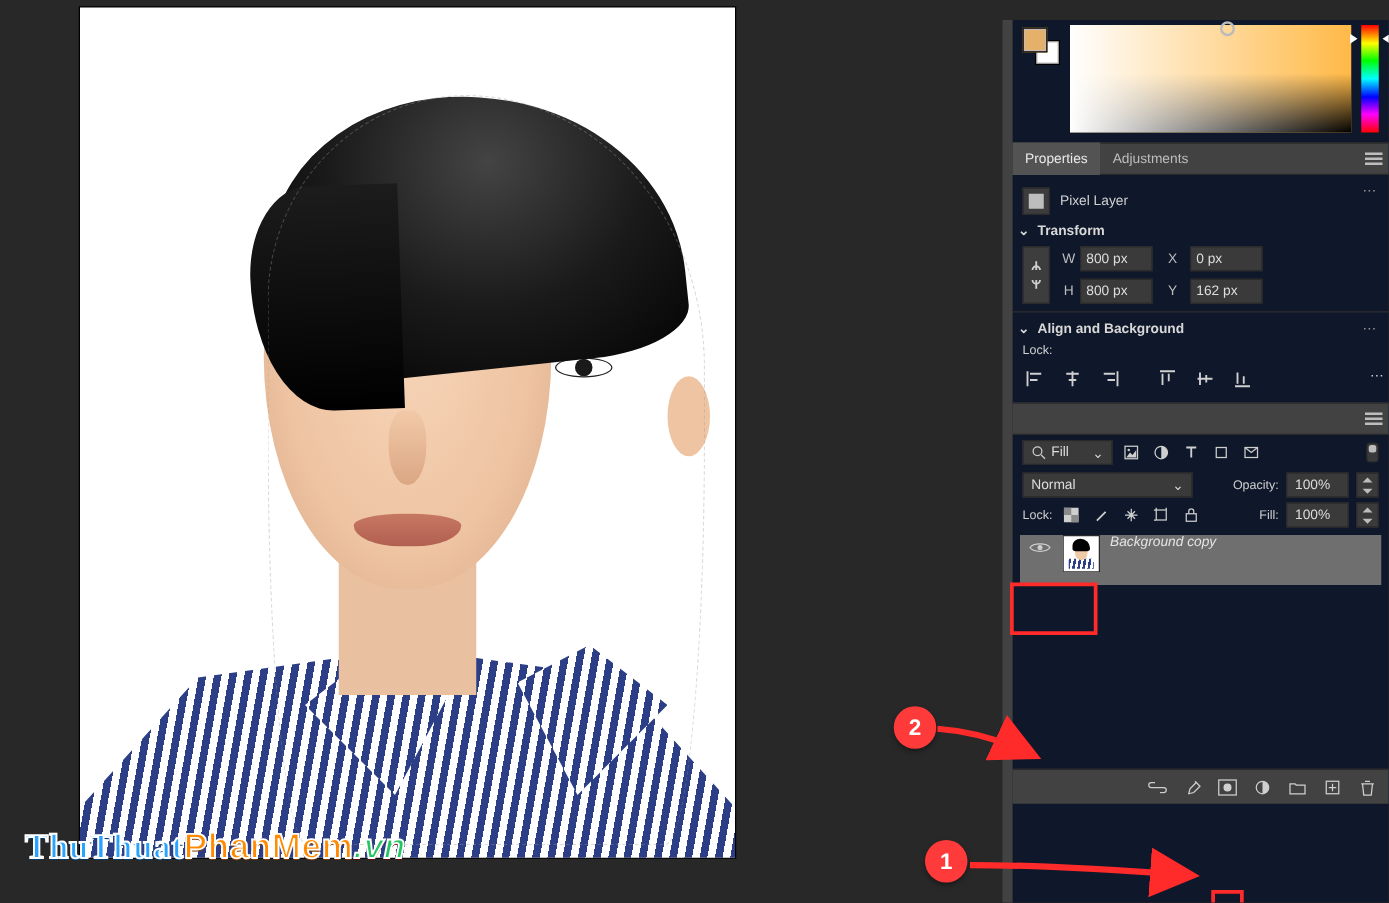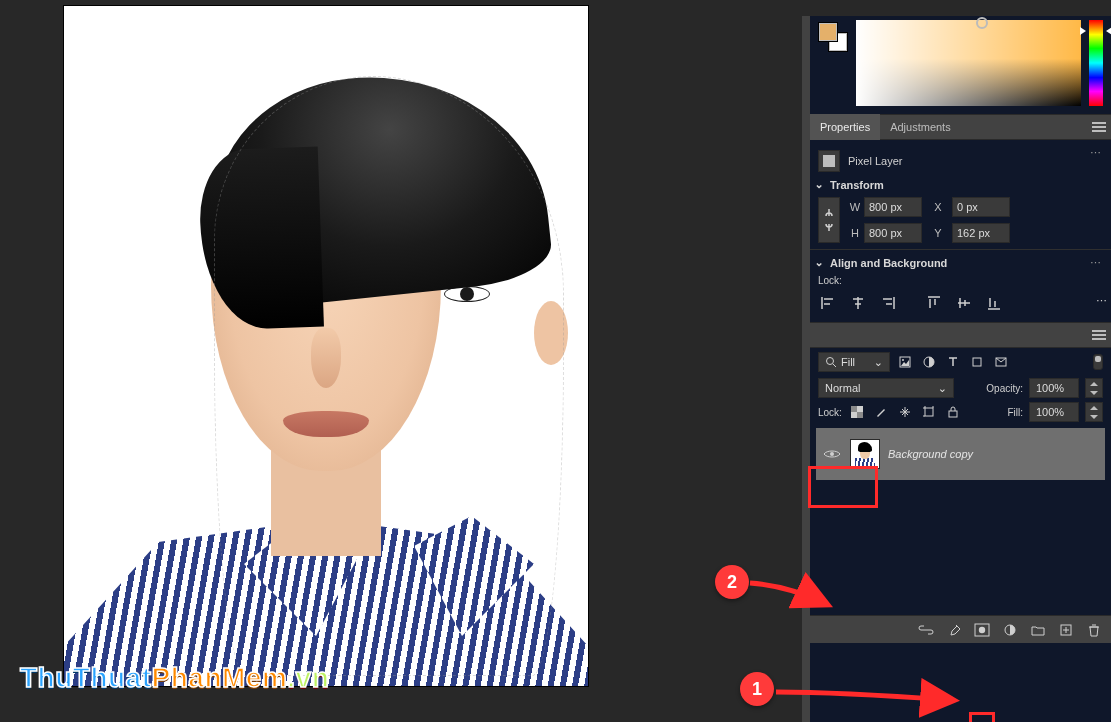--- a/index.html
+++ b/index.html
@@ -121,23 +121,23 @@
     background:#535353; color:#c8c8c8;
     display:flex; align-items:center; padding:0 6px;
     font-size:11px;
   }
 
   .watermark {
     position:absolute; left:20px; bottom:28px;
     font-family: Arial, sans-serif; font-weight:900; font-size:28px;
     letter-spacing:.5px;
   }
-  .watermark .a { color:#2aa3ff; -webkit-text-stroke:1.5px #fff; text-shadow:0 2px 0 #003a6a; }
+  .watermark .a { color:#2aa3ff; -webkit-text-stroke:1.5px #fff; text-shadow:0 2px 0 #003a6a;font-family:Liberation Serif, serif; }
   .watermark .b { color:#ff8a00; -webkit-text-stroke:1.5px #fff; text-shadow:0 2px 0 #7c3b00; }
-  .watermark .c { color:#bef264; -webkit-text-stroke:1.5px #fff; text-shadow:0 2px 0 #6a0000; }
+  .watermark .c { color:#22c55e; -webkit-text-stroke:1.5px #fff; text-shadow:0 2px 0 #6a0000;font-style:italic; }
 
   
   .right-dock {
     position:absolute; right:0; top:16px; width:301px; height:722px;
     background:#0f172a;
     margin-left:42px;
   }
   .panel-sep { height:1px; background:#2f2f2f; }
   .divider-strip { position:absolute; left:-8px; top:0; bottom:0; width:8px; background:#424242; }
   .dock-hdr {
@@ -242,21 +242,21 @@
   .toggle { margin-left:auto; width:10px; height:16px; background:#3a3a3a; border:1px solid #2a2a2a; border-radius:3px; position:relative;}
   .toggle::after{content:"";position:absolute;left:1px;right:1px;top:1px;height:6px;background:#bdbdbd;border-radius:2px;}
 
   .blend-row{ display:flex; align-items:center; gap:6px; padding:2px 8px;}
   .lock-row{ display:flex; align-items:center; gap:6px; padding:2px 8px;}
   .mini{ font-size:10px; color:#cfcfcf;}
   .sep-gap{ flex:1; }
 
   .layer-list{ padding:4px 6px; display:flex; flex-direction:column; gap:2px;}
   .layer-item{
-    display:flex; align-items:center; gap:8px; height:52px;
+    display:flex; gap:8px; height:40px;
     background:#5e5e5e;
     padding:0 6px;
   }
   .layer-item.selected{ background:#6f6f6f; }
   .eye{ width:20px; height:20px; display:flex; align-items:center; justify-content:center;}
   .layer-thumb{
     width:30px; height:30px; background:#fff; border:1px solid #2a2a2a;
     display:flex; align-items:center; justify-content:center;
   }
   .mini-portrait{

